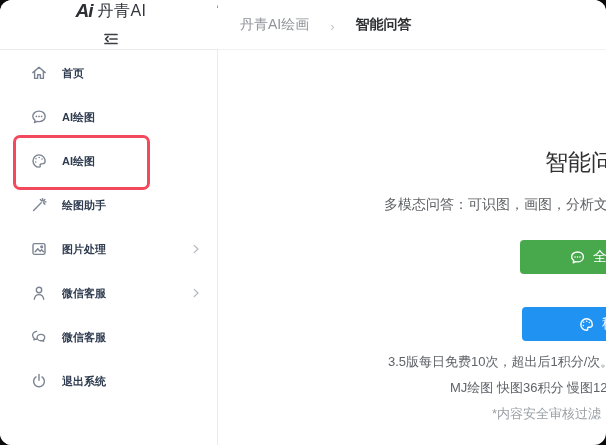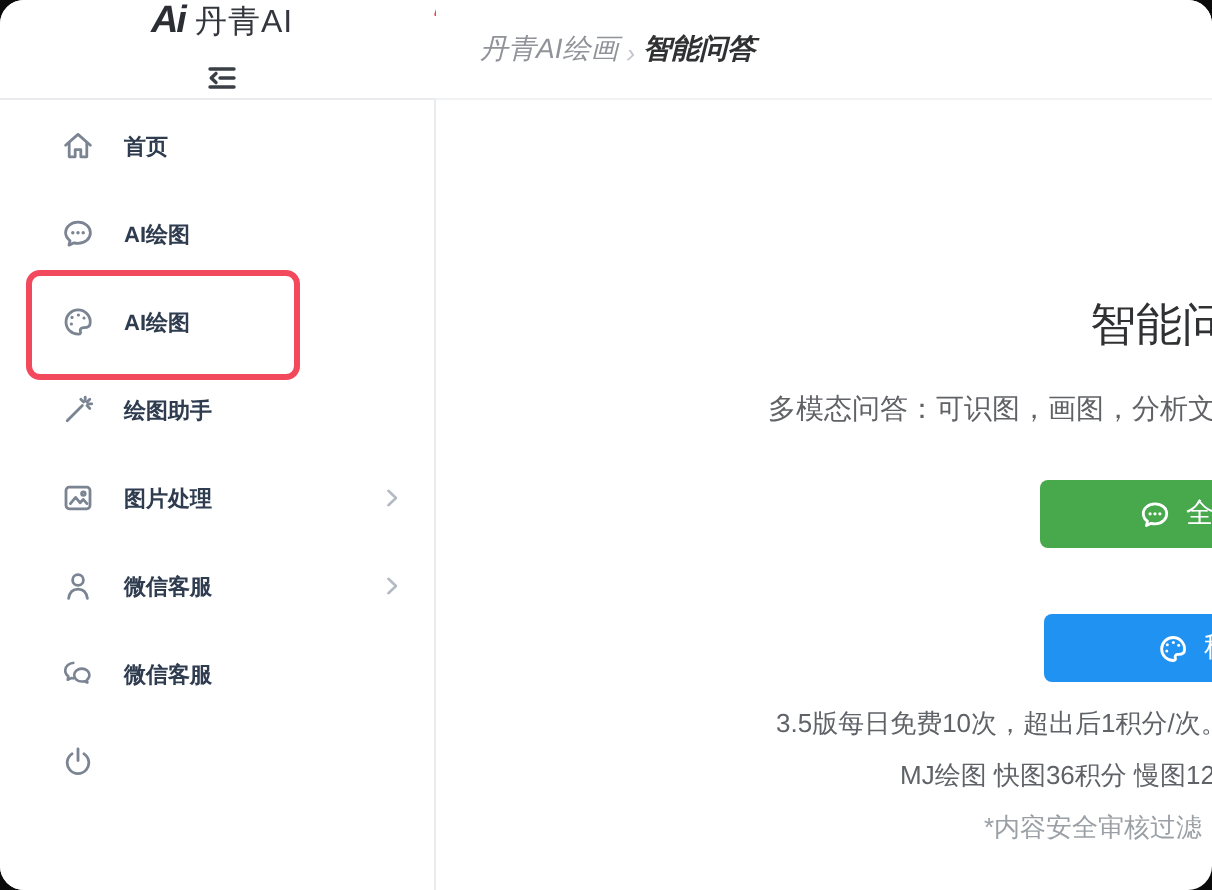--- a/index.html
+++ b/index.html
@@ -20,21 +20,21 @@
   .menu-item .mi-label{font-size:11px;font-weight:bold;color:#2f3b4f;}
   .mi-icon{width:18px;height:18px;flex:none;display:flex;align-items:center;justify-content:center;}
   .mi-arrow{margin-left:auto;width:14px;height:14px;display:flex;align-items:center;justify-content:center;}
 
   .annotation-box{position:absolute;left:13px;top:135px;width:131px;height:49px;border:3px solid #f2495c;
     border-radius:7px;pointer-events:none;z-index:6;background:transparent;}
 
   
   .main-header{position:absolute;left:218px;top:0;right:0;height:50px;box-sizing:border-box;
     border-bottom:1px solid #f1f2f4;display:flex;align-items:center;padding-left:22px;background:#fff;}
-  .breadcrumb{display:flex;align-items:flex-end;gap:4px;font-size:14px;font-style:italic;}
+  .breadcrumb{display:flex;align-items:flex-end;gap:21px;font-size:14px;}
   .crumb-root{color:#909399;cursor:pointer;}
   .crumb-sep{color:#c0c4cc;font-size:13px;}
   .crumb-current{color:#303133;font-weight:bold;}
 
   
   .main-title{position:absolute;left:545px;top:147px;font-size:23px;color:#303133;font-weight:500;white-space:nowrap;}
   .main-subtitle{position:absolute;left:384px;top:196px;font-size:14px;color:#606266;white-space:nowrap;}
 
   .btn{position:absolute;height:34px;border:none;border-radius:4px;display:flex;align-items:center;justify-content:center;
     gap:7px;color:#fff;font-size:14px;cursor:pointer;white-space:nowrap;padding:0;}
@@ -165,20 +165,21 @@
         <span class="mi-label">微信客服</span>
       </div>
 
       <div class="menu-item">
         <span class="mi-icon">
           <svg width="18" height="18" viewBox="0 0 18 18" fill="none" stroke="#7b8492" stroke-width="1.4" stroke-linecap="round">
             <path d="M6 4.9a5.4 5.4 0 1 0 6 0"></path>
               <path d="M9 2.4v5.9"></path>
           </svg>
         </span>
+        <span class="mi-label">退出系统</span>
       </div>
 
     </div>
   </div>
 
   <div class="annotation-box"></div>
 
   <div class="main-header">
     <div class="breadcrumb">
       <span class="crumb-root">丹青AI绘画</span>

